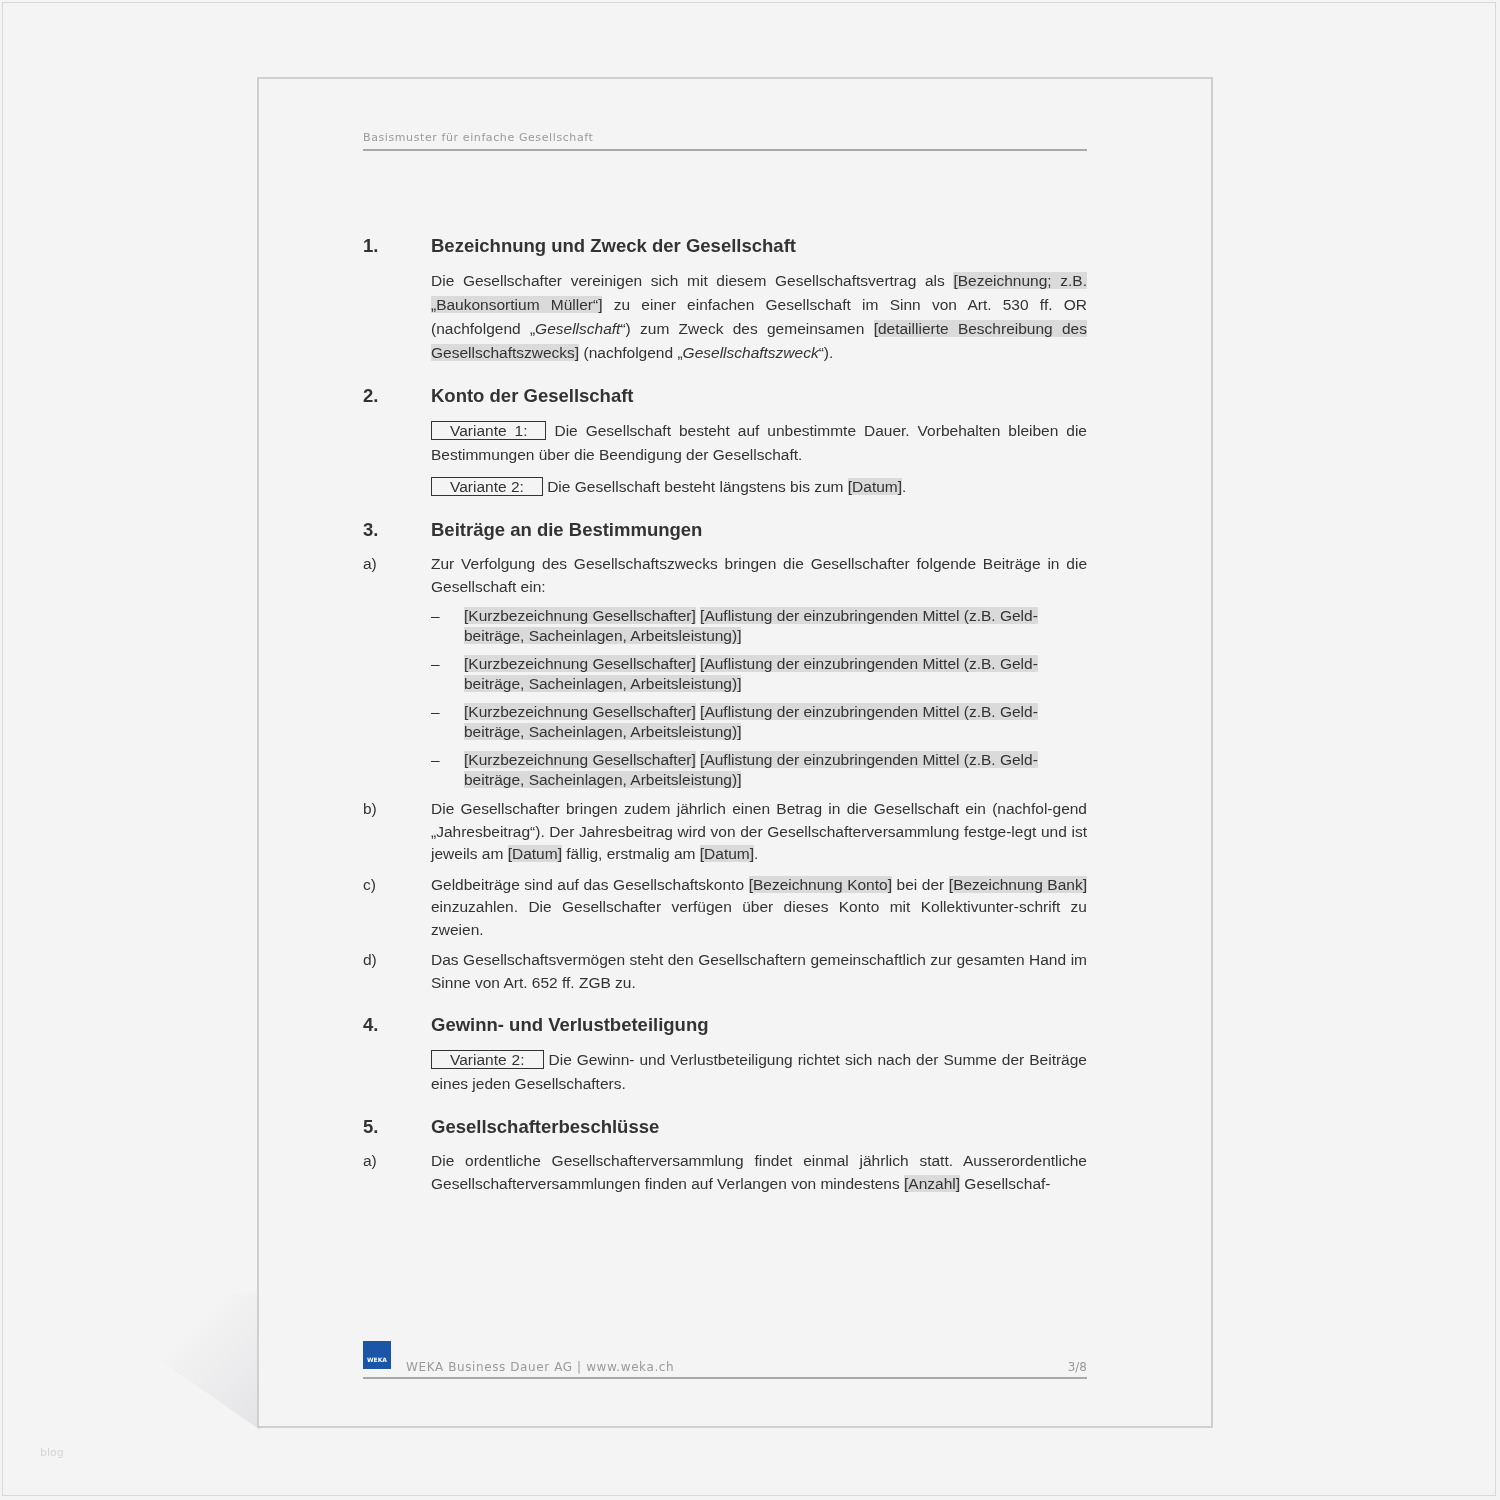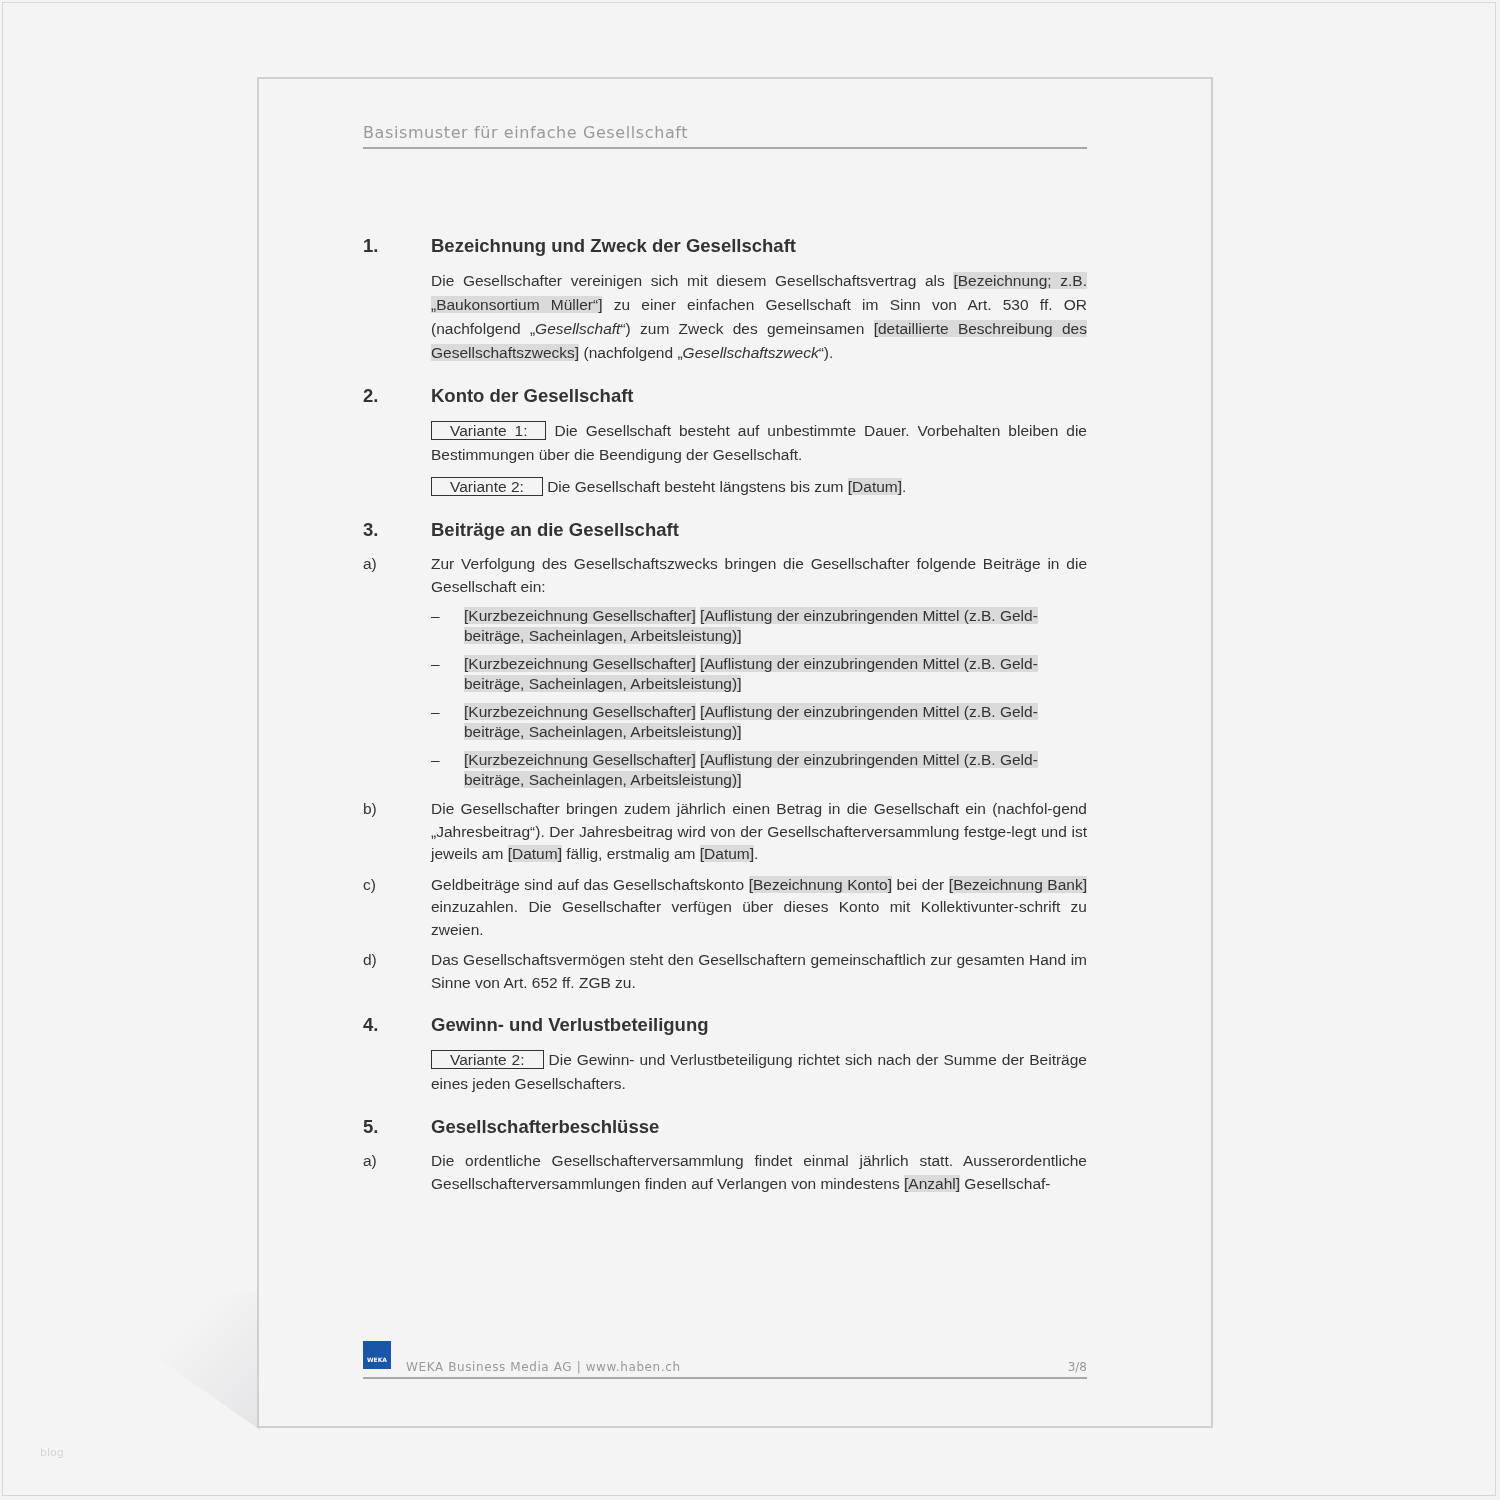--- a/index.html
+++ b/index.html
@@ -18,21 +18,21 @@
   }
   .watermark {
     position:absolute; left:40px; top:1446px; font-size:11px; color:#d4d4d4;
     font-family:"DejaVu Sans", sans-serif;
   }
   .page {
     position:absolute; left:257px; top:77px; width:956px; height:1351px;
     background:#f4f4f4; border:2px solid #cfcfcf; box-sizing:border-box;
   }
   .header-line {
-    position:absolute; left:104px; top:44px; width:724px; font-size:16px;
+    position:absolute; left:104px; top:52px; width:724px; font-size:11px;
     color:#9a9a9a; letter-spacing:0.6px; border-bottom:2px solid #a8a8a8; padding-bottom:5px;
   }
   .content {
     position:absolute; left:104px; top:156px; width:724px;
     font-family:"Liberation Sans", sans-serif; color:#333;
   }
   .section { margin-bottom:20px; }
   .sec-title { display:flex; font-weight:bold; font-size:18.5px; color:#333; margin-bottom:12px; }
   .sec-num { width:68px; }
   .para { margin-left:68px; font-size:15.5px; line-height:24px; margin-bottom:8px; text-align:justify; }
@@ -87,21 +87,21 @@
         <span class="variant">Variante 1:</span><span> Die Gesellschaft besteht auf unbestimmte Dauer. Vorbehalten bleiben die Bestimmungen über die Beendigung der Gesellschaft.</span>
       </div>
       <div class="para">
         <span class="variant">Variante 2:</span><span> Die Gesellschaft besteht längstens bis zum </span><span class="hl">[Datum]</span><span>.</span>
       </div>
     </div>
 
     <div class="section">
       <div class="sec-title">
         <span class="sec-num">3.</span>
-        <span>Beiträge an die Gesellschaft</span>
+        <span>Beiträge an die Bestimmungen</span>
       </div>
       <div class="item">
         <span class="item-label">a)</span>
         <span class="item-body">Zur Verfolgung des Gesellschaftszwecks bringen die Gesellschafter folgende Beiträge in die Gesellschaft ein:</span>
       </div>
       <div class="dash-item">
         <span class="dash">–</span>
         <span class="dash-body"><span class="hl">[Kurzbezeichnung Gesellschafter]</span> <span class="hl">[Auflistung der einzubringenden Mittel (z.B. Geld-beiträge, Sacheinlagen, Arbeitsleistung)]</span></span>
       </div>
       <div class="dash-item">
@@ -147,16 +147,16 @@
       </div>
       <div class="item">
         <span class="item-label">a)</span>
         <span class="item-body"><span>Die ordentliche Gesellschafterversammlung findet einmal jährlich statt. Ausserordentliche Gesellschafterversammlungen finden auf Verlangen von mindestens </span><span class="hl">[Anzahl]</span><span> Gesellschaf-</span></span>
       </div>
     </div>
   </div>
 
   <div class="footer">
     <div class="logo">WEKA</div>
-    <div class="footer-text">WEKA Business Media AG  |  www.haben.ch</div>
+    <div class="footer-text">WEKA Business Dauer AG  |  www.weka.ch</div>
     <div class="footer-page">3/8</div>
   </div>
 </div>
 
 </body></html>

